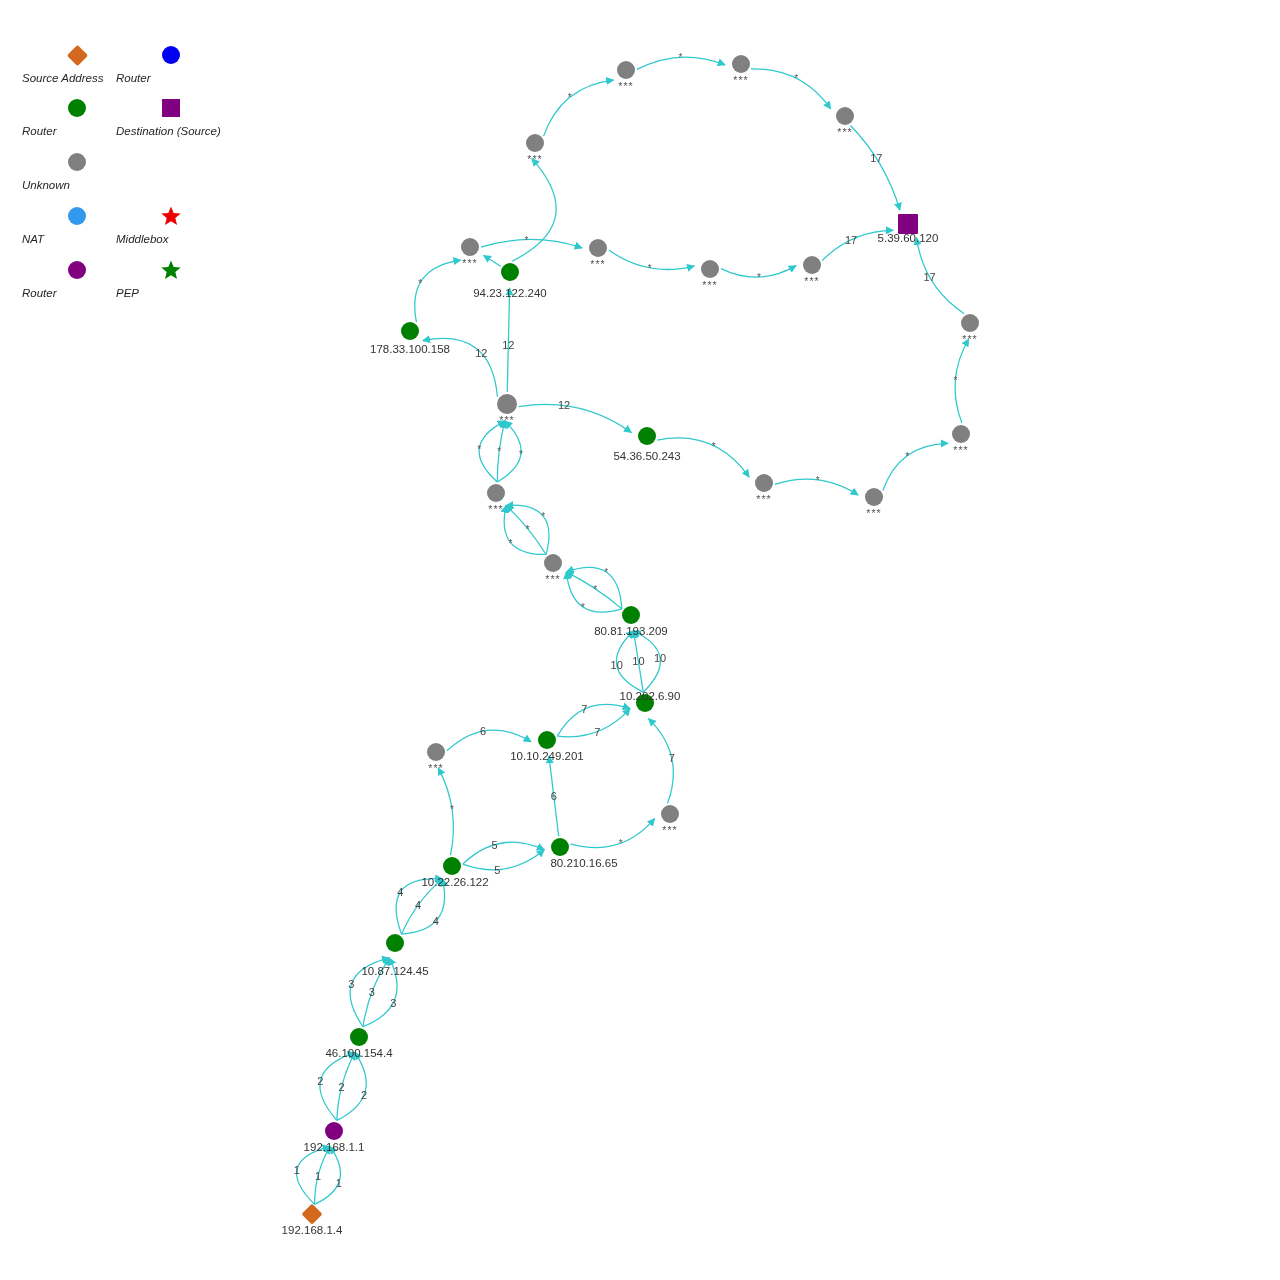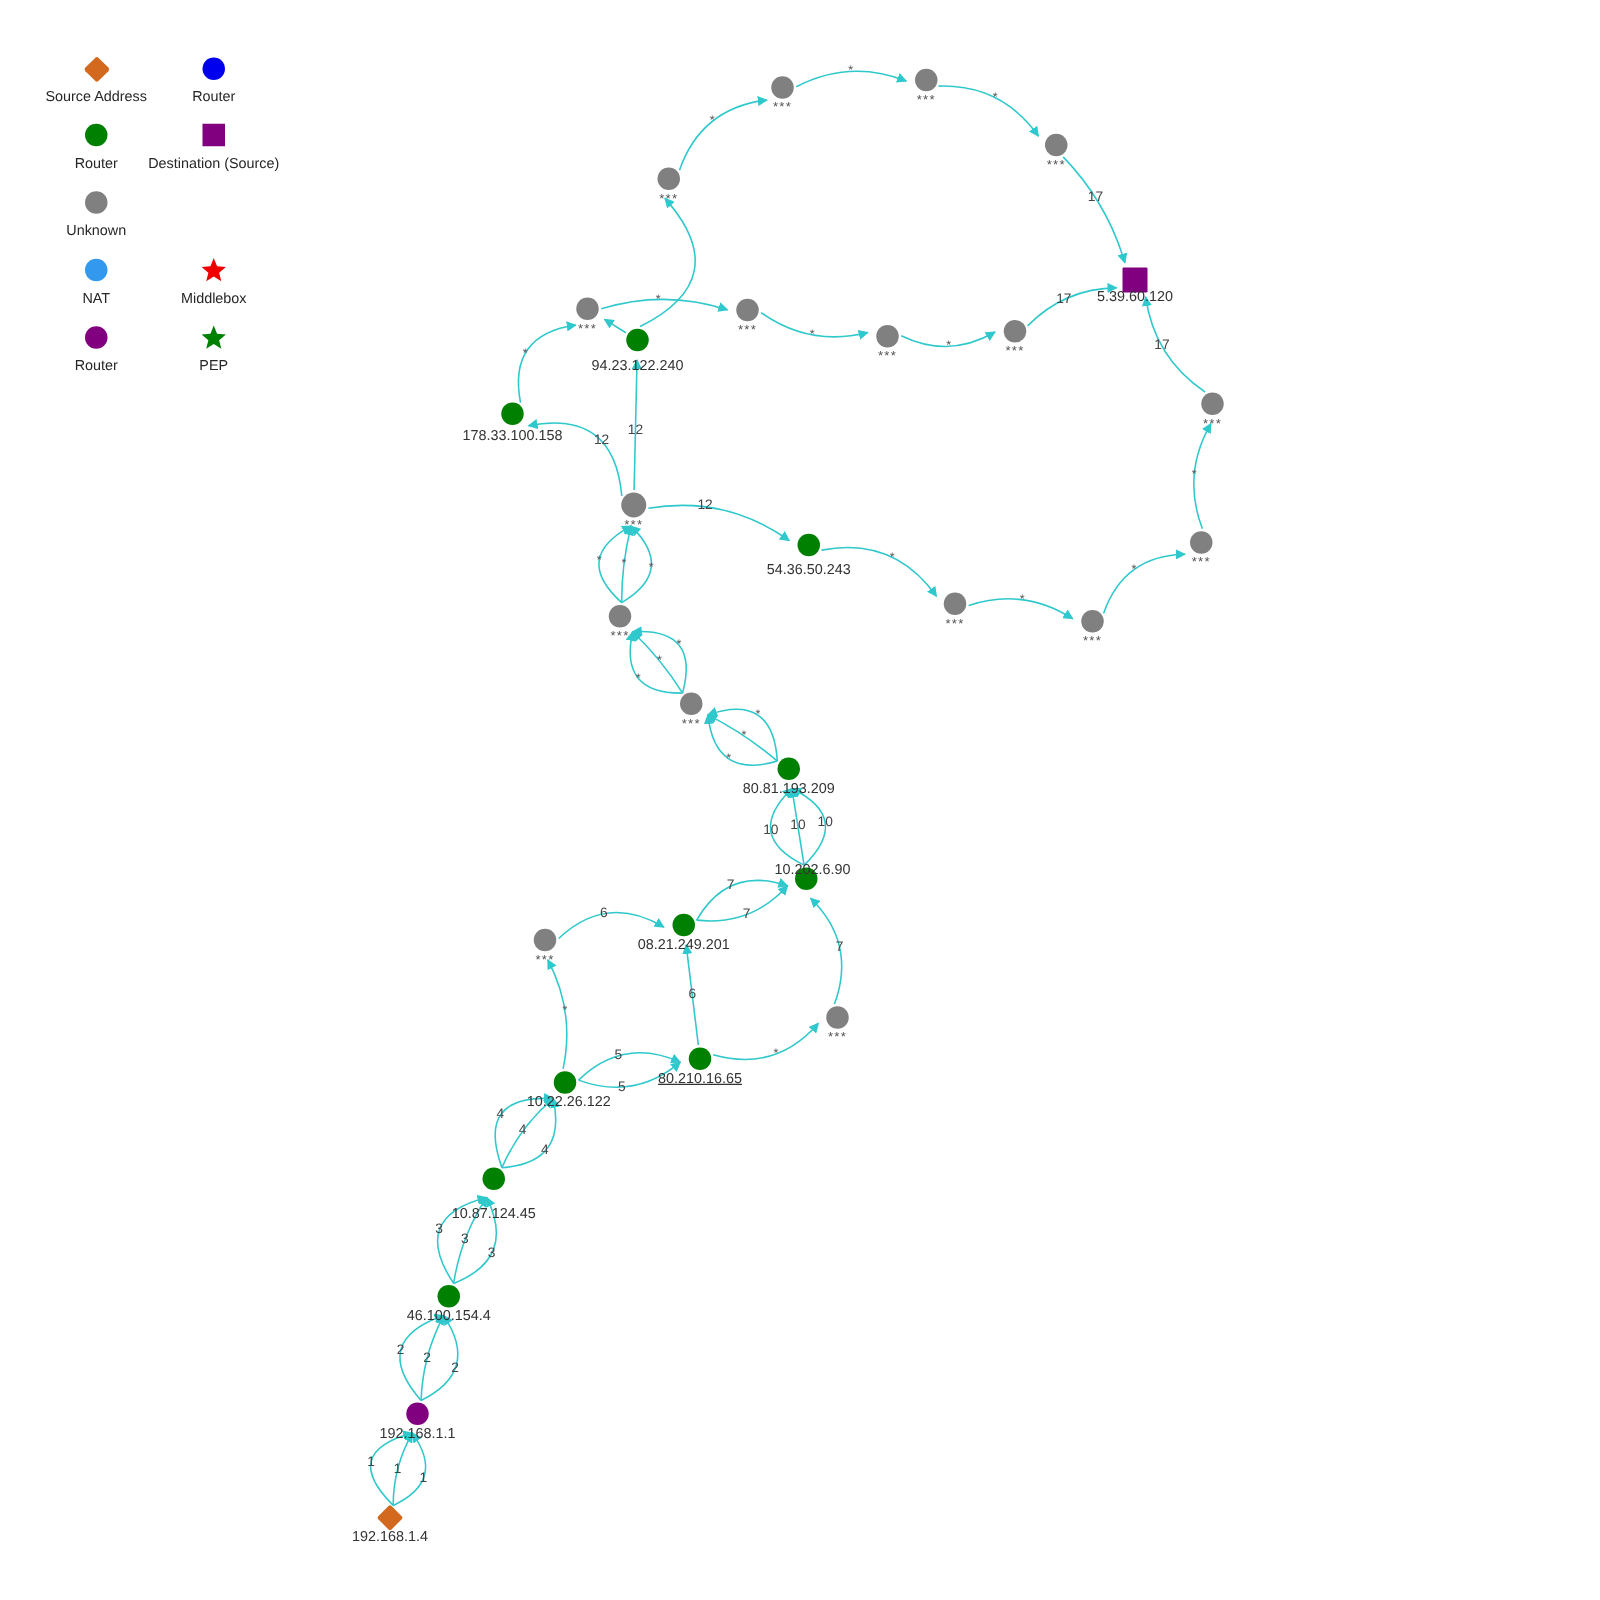--- a/index.html
+++ b/index.html
@@ -2,21 +2,21 @@
 <html><head>
 <meta charset="utf-8">
 <style>
   html,body{margin:0;padding:0;background:#ffffff;}
   body{width:1280px;height:1280px;position:relative;overflow:hidden;
        font-family:"Liberation Sans", sans-serif;}
   #graph{position:absolute;left:0;top:0;width:1280px;height:1280px;}
 
   
   #legend{position:absolute;left:0;top:0;width:260px;height:310px;}
-  .legend-item{position:absolute;width:110px;text-align:center;}
+  .legend-item{position:absolute;width:110px;text-align:left;font-style:italic;}
   .legend-sym{height:34px;display:flex;align-items:center;justify-content:center;}
   .legend-label{font-size:11.5px;color:#262626;line-height:13px;}
 
   .sym-circle{width:18px;height:18px;border-radius:50%;display:block;}
   .sym-square{width:18px;height:18px;display:block;}
   .sym-diamond{width:15px;height:15px;display:block;transform:rotate(45deg);
                border-radius:2px;}
 
   
   .node{position:absolute;transform:translate(-50%,-50%);}
@@ -100,25 +100,25 @@
     <div class="nlabel" style="left: 312px; top: 1224px;">192.168.1.4</div>
     <div class="node node-circle" style="left: 334px; top: 1131px; width: 18px; height: 18px; background: rgb(128, 0, 128);"></div>
     <div class="nlabel" style="left: 334px; top: 1141px;">192.168.1.1</div>
     <div class="node node-circle" style="left: 359px; top: 1037px; width: 18px; height: 18px; background: rgb(0, 128, 0);"></div>
     <div class="nlabel" style="left: 359px; top: 1047px;">46.100.154.4</div>
     <div class="node node-circle" style="left: 395px; top: 943px; width: 18px; height: 18px; background: rgb(0, 128, 0);"></div>
     <div class="nlabel" style="left: 395px; top: 953px; margin-top: 12px;">10.87.124.45</div>
     <div class="node node-circle" style="left: 452px; top: 866px; width: 18px; height: 18px; background: rgb(0, 128, 0);"></div>
     <div class="nlabel" style="left: 455px; top: 876px;">10.22.26.122</div>
     <div class="node node-circle" style="left: 560px; top: 847px; width: 18px; height: 18px; background: rgb(0, 128, 0);"></div>
-    <div class="nlabel" style="left: 560px; top: 857px; text-decoration: underline;">80.210.16.65</div>
+    <div class="nlabel" style="left: 584px; top: 857px;">80.210.16.65</div>
     <div class="node node-circle" style="left: 436px; top: 752px; width: 18px; height: 18px; background: rgb(128, 128, 128);"></div>
     <div class="nlabel stars" style="left: 436px; top: 762px;">***</div>
     <div class="node node-circle" style="left: 547px; top: 740px; width: 18px; height: 18px; background: rgb(0, 128, 0);"></div>
-    <div class="nlabel" style="left: 547px; top: 750px;">08.21.249.201</div>
+    <div class="nlabel" style="left: 547px; top: 750px;">10.10.249.201</div>
     <div class="node node-circle" style="left: 645px; top: 703px; width: 18px; height: 18px; background: rgb(0, 128, 0);"></div>
     <div class="nlabel" style="left: 650px; top: 690px;">10.202.6.90</div>
     <div class="node node-circle" style="left: 670px; top: 814px; width: 18px; height: 18px; background: rgb(128, 128, 128);"></div>
     <div class="nlabel stars" style="left: 670px; top: 824px;">***</div>
     <div class="node node-circle" style="left: 631px; top: 615px; width: 18px; height: 18px; background: rgb(0, 128, 0);"></div>
     <div class="nlabel" style="left: 631px; top: 625px;">80.81.193.209</div>
     <div class="node node-circle" style="left: 553px; top: 563px; width: 18px; height: 18px; background: rgb(128, 128, 128);"></div>
     <div class="nlabel stars" style="left: 553px; top: 573px;">***</div>
     <div class="node node-circle" style="left: 496px; top: 493px; width: 18px; height: 18px; background: rgb(128, 128, 128);"></div>
     <div class="nlabel stars" style="left: 496px; top: 503px;">***</div>

